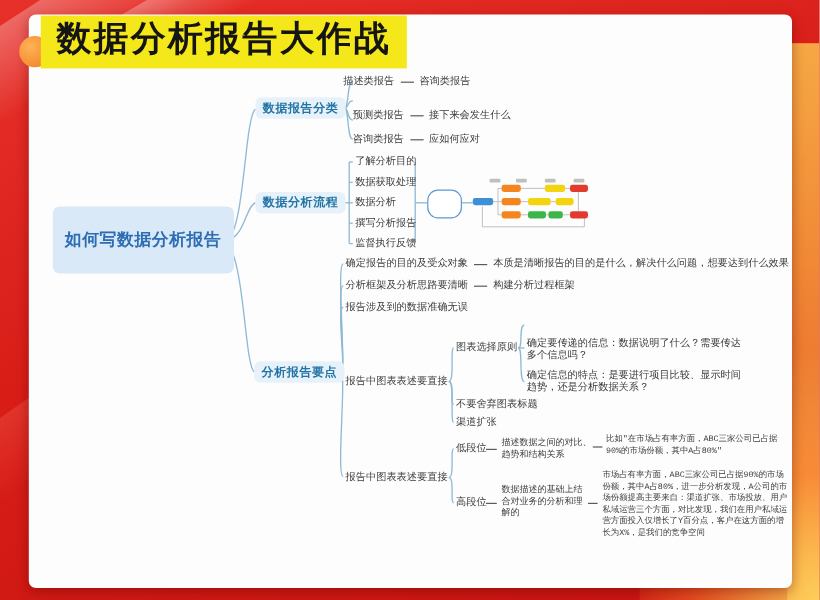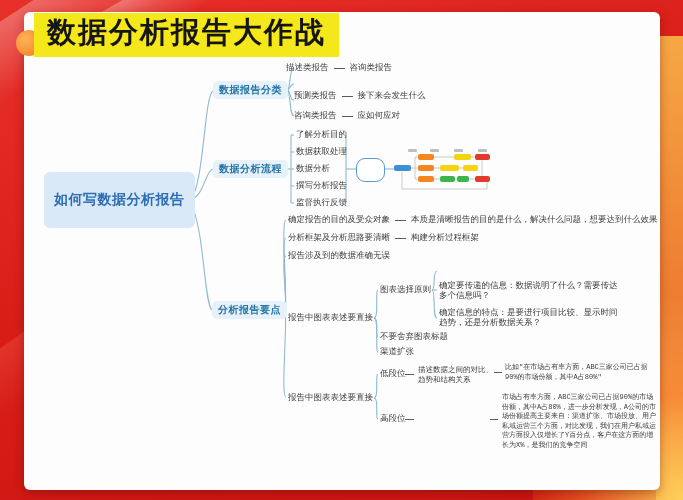--- a/index.html
+++ b/index.html
@@ -184,16 +184,17 @@
   <div class="leaf" style="left:288px;top:398px">报告中图表表述要直接</div>
 
   <div class="leaf" style="left:380px;top:374px">低段位</div>
   <div class="adash" style="left:405px;top:374px;width:9px"></div>
   <div class="block small" style="left:418px;top:375px;width:80px">描述数据之间的对比、趋势和结构关系</div>
   <div class="adash" style="left:494px;top:372px;width:8px"></div>
   <div class="block tiny" style="left:505px;top:372px;width:152px">比如"在市场占有率方面，ABC三家公司已占据90%的市场份额，其中A占80%"</div>
 
   <div class="leaf" style="left:380px;top:419px">高段位</div>
   <div class="adash" style="left:405px;top:419px;width:9px"></div>
+  <div class="block small" style="left:418px;top:419px;width:70px">数据描述的基础上结合对业务的分析和理解的</div>
   <div class="adash" style="left:490px;top:419px;width:8px"></div>
   <div class="block tiny" style="left:502px;top:421px;width:156px">市场占有率方面，ABC三家公司已占据90%的市场份额，其中A占80%，进一步分析发现，A公司的市场份额提高主要来自：渠道扩张、市场投放、用户私域运营三个方面，对比发现，我们在用户私域运营方面投入仅增长了Y百分点，客户在这方面的增长为X%，是我们的竞争空间</div>
 
 </div>
 
 </body></html>

